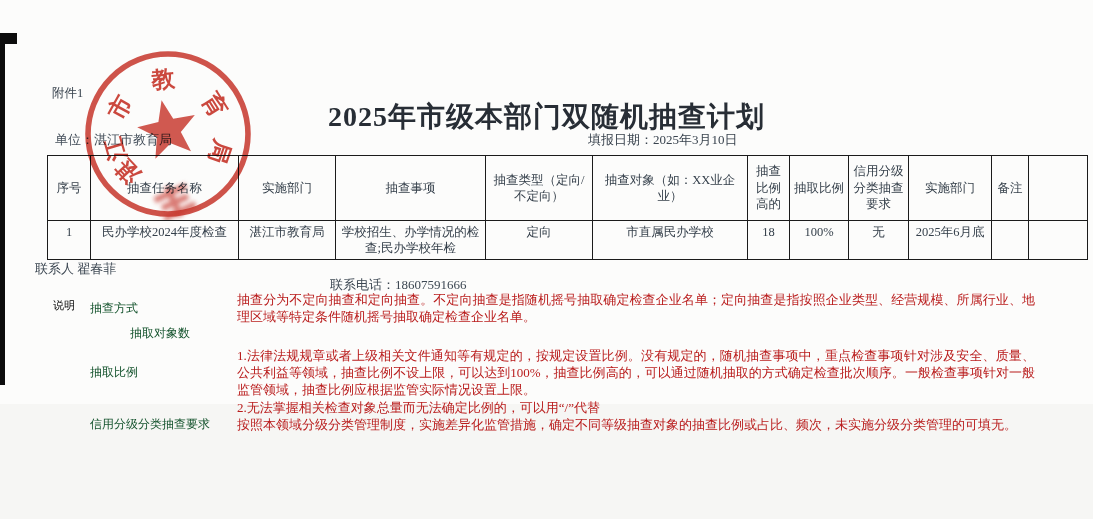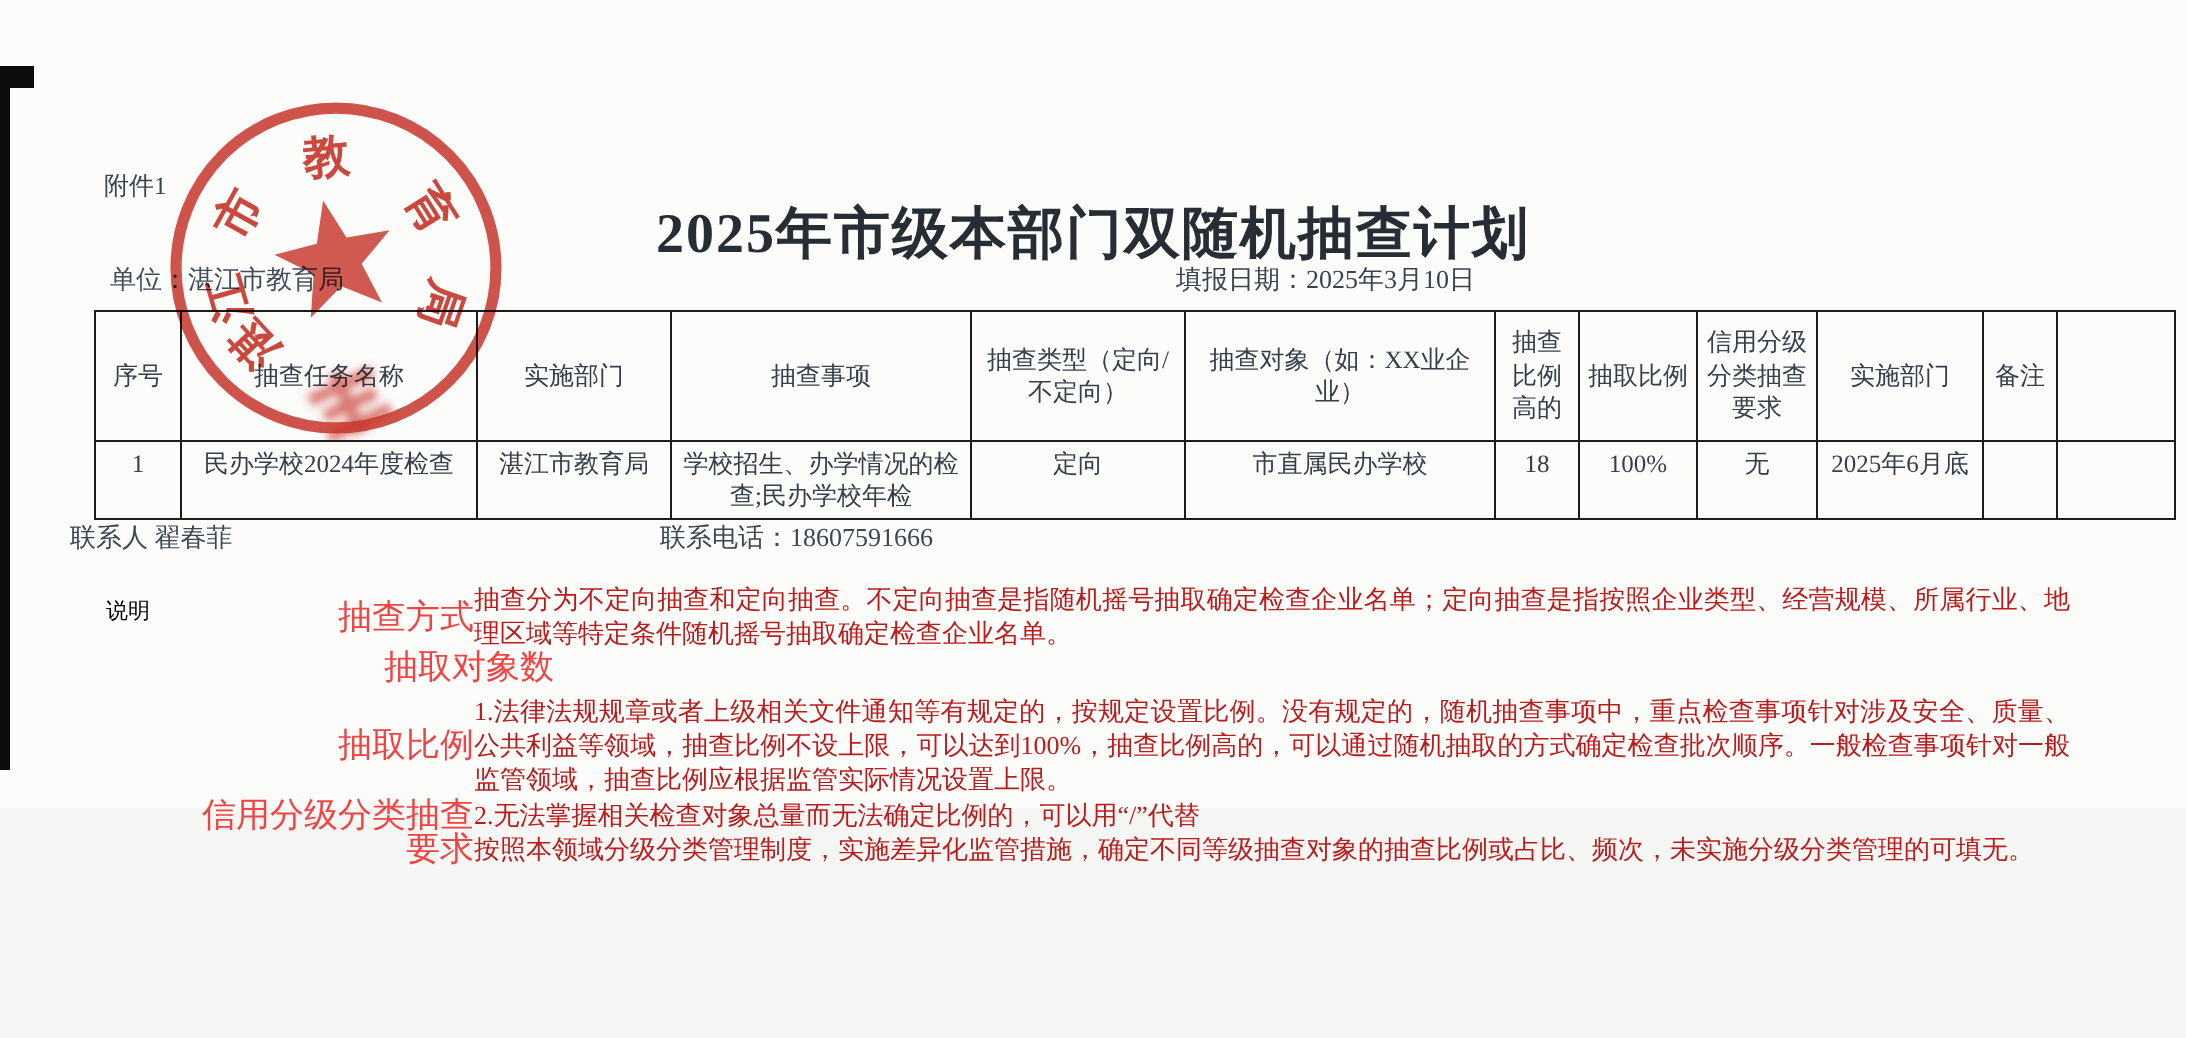--- a/index.html
+++ b/index.html
@@ -39,28 +39,28 @@
     text-align:center;
     padding:2px 3px;
     overflow:hidden;
     font-weight:normal;
   }
   .plan-table tr.header-row th{height:60px;line-height:1.32;vertical-align:middle;}
   .plan-table tr.data-row td{height:30px;line-height:1.3;vertical-align:top;padding-top:3px;}
   .plan-table th.cut-col,.plan-table td.cut-col{background:transparent;}
 
   .contact-person{position:absolute;left:35px;top:260px;font-size:13px;color:#3c4752;}
-  .contact-phone{position:absolute;left:330px;top:260px;font-size:13px;color:#3c4752;}
+  .contact-phone{position:absolute;left:330px;top:276px;font-size:13px;color:#3c4752;}
 
   
   .notes-label{position:absolute;left:53px;top:298px;font-size:11px;color:#000000;}
   .note-row{position:absolute;left:0;width:1093px;display:flex;}
   .note-label{
     width:147px;margin-left:90px;flex:0 0 auto;
-    text-align:right;font-size:17px;color:#ef4444;
+    text-align:left;font-size:12px;color:#14532d;
   }
   .note-text{
     width:798px;margin-left:0;flex:0 0 auto;
     font-size:13px;line-height:17px;color:#b91c1c;
     text-align:justify;
   }
   .note-row-1{top:291px;height:34px;align-items:center;}
   .note-row-2{top:325px;height:17px;align-items:center;padding-left:40px;}
   .note-row-3{top:347px;height:51px;align-items:center;}
   .note-row-4{top:399px;height:34px;align-items:flex-end;}

